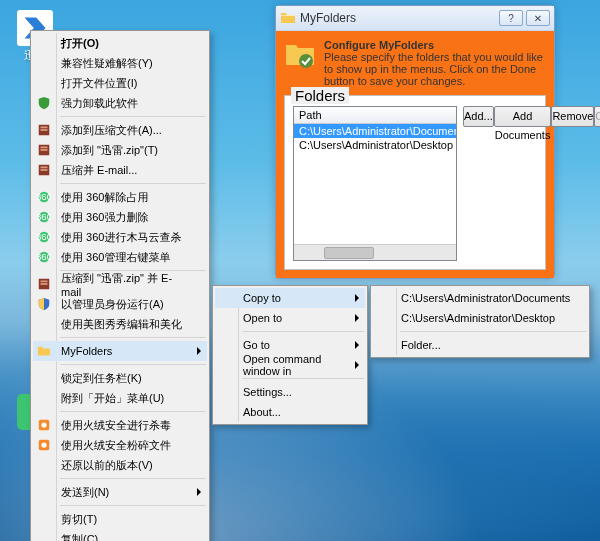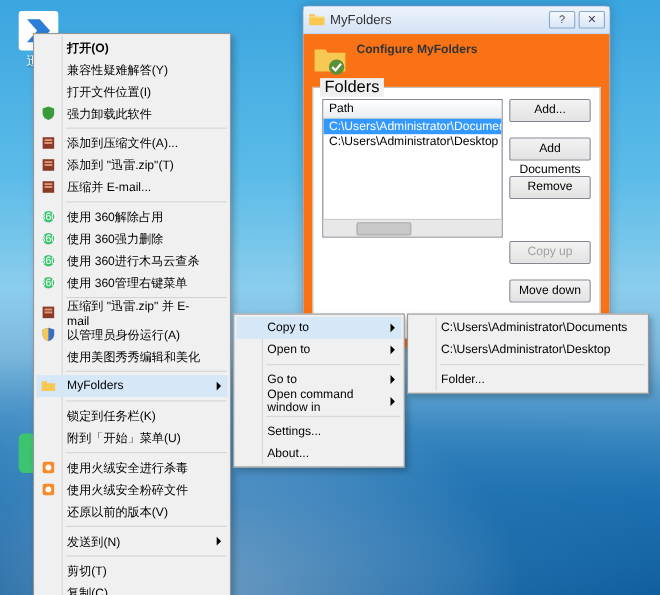--- a/index.html
+++ b/index.html
@@ -28,27 +28,27 @@
 .titlebar .ttl{flex:1;font-size:12px;color:#333}
 .titlebar .tbtn{width:24px;height:16px;border:1px solid #8aa8c8;border-radius:2px;margin-left:3px;background:linear-gradient(#f5f9fd,#d8e6f5);display:flex;align-items:center;justify-content:center;font-size:10px;color:#445}
 .win-body{padding:8px;background:#f97316;border-top:1px solid #c5d6ec}
 .hdr{display:flex;gap:8px;margin-bottom:8px}
 .hdr .hicon{width:32px;height:32px;flex-shrink:0}
 .hdr .htxt{font-size:11px;color:#333}
 .hdr .htxt b{font-size:11px}
 .tab-region{border:1px solid #c0c0c0;background:#fff;position:relative}
 .tab-lbl{position:absolute;top:-9px;left:6px;background:#f0f0f0;padding:0 4px;font-size:15px}
 .tab-content{padding:10px 8px 8px;display:flex;gap:6px}
-.listbox{flex:1;border:1px solid #828790;background:#fff;height:126px;position:relative;overflow:hidden}
+.listbox{flex:1;border:1px solid #828790;background:#fff;height:155px;position:relative;overflow:hidden}
 .listbox .lh{background:linear-gradient(#fff,#eaeef3);border-bottom:1px solid #c8ccd2;padding:2px 5px;font-size:11px}
 .listbox .lrow{padding:1px 5px;font-size:11px;white-space:nowrap}
 .listbox .lrow.sel{background:#3399ff;color:#fff}
 .listbox .hscroll{position:absolute;bottom:0;left:0;right:0;height:16px;background:#e8e8e8;border-top:1px solid #ccc;display:flex;align-items:center}
 .listbox .hscroll .thumb{width:50px;height:12px;background:#c8c8c8;border:1px solid #aaa;border-radius:2px;margin-left:30px}
-.btncol{display:flex;flex-direction:column;gap:14px;width:74px}
+.btncol{display:flex;flex-direction:row;gap:0;width:74px}
 .btncol .gap{height:10px}
 .wbtn{height:21px;border:1px solid #828790;background:linear-gradient(#f2f2f2,#e3e3e3);font-size:11px;text-align:center;line-height:19px;border-radius:2px}
 .wbtn.dis{color:#a0a0a0}
 </style>
 </head>
 <body>
 
 <div class="wave"></div>
 
 <div class="icon-desktop">
@@ -78,20 +78,21 @@
   </div>
   <div class="win-body">
     <div class="hdr">
       <div class="hicon"><svg viewBox="0 0 32 32">
             <path fill="#f7c852" d="M2 6h10l2 3h16v17H2z"></path>
             <circle cx="22" cy="22" r="7" fill="#5a8f3a"></circle>
             <path stroke="#fff" stroke-width="2" fill="none" d="M18 22l3 3 5-6"></path>
           </svg></div>
       <div class="htxt">
         <b>Configure MyFolders</b><br>
+        <span>Please specify the folders that you would like to show up in the menus. Click on the Done button to save your changes.</span>
       </div>
     </div>
     <div class="tab-region">
       <div class="tab-lbl">Folders</div>
       <div class="tab-content">
         <div class="listbox">
           <div class="lh">Path</div>
           <div class="lrow sel">C:\Users\Administrator\Documents</div>
           <div class="lrow">C:\Users\Administrator\Desktop</div>
           <div class="hscroll">

